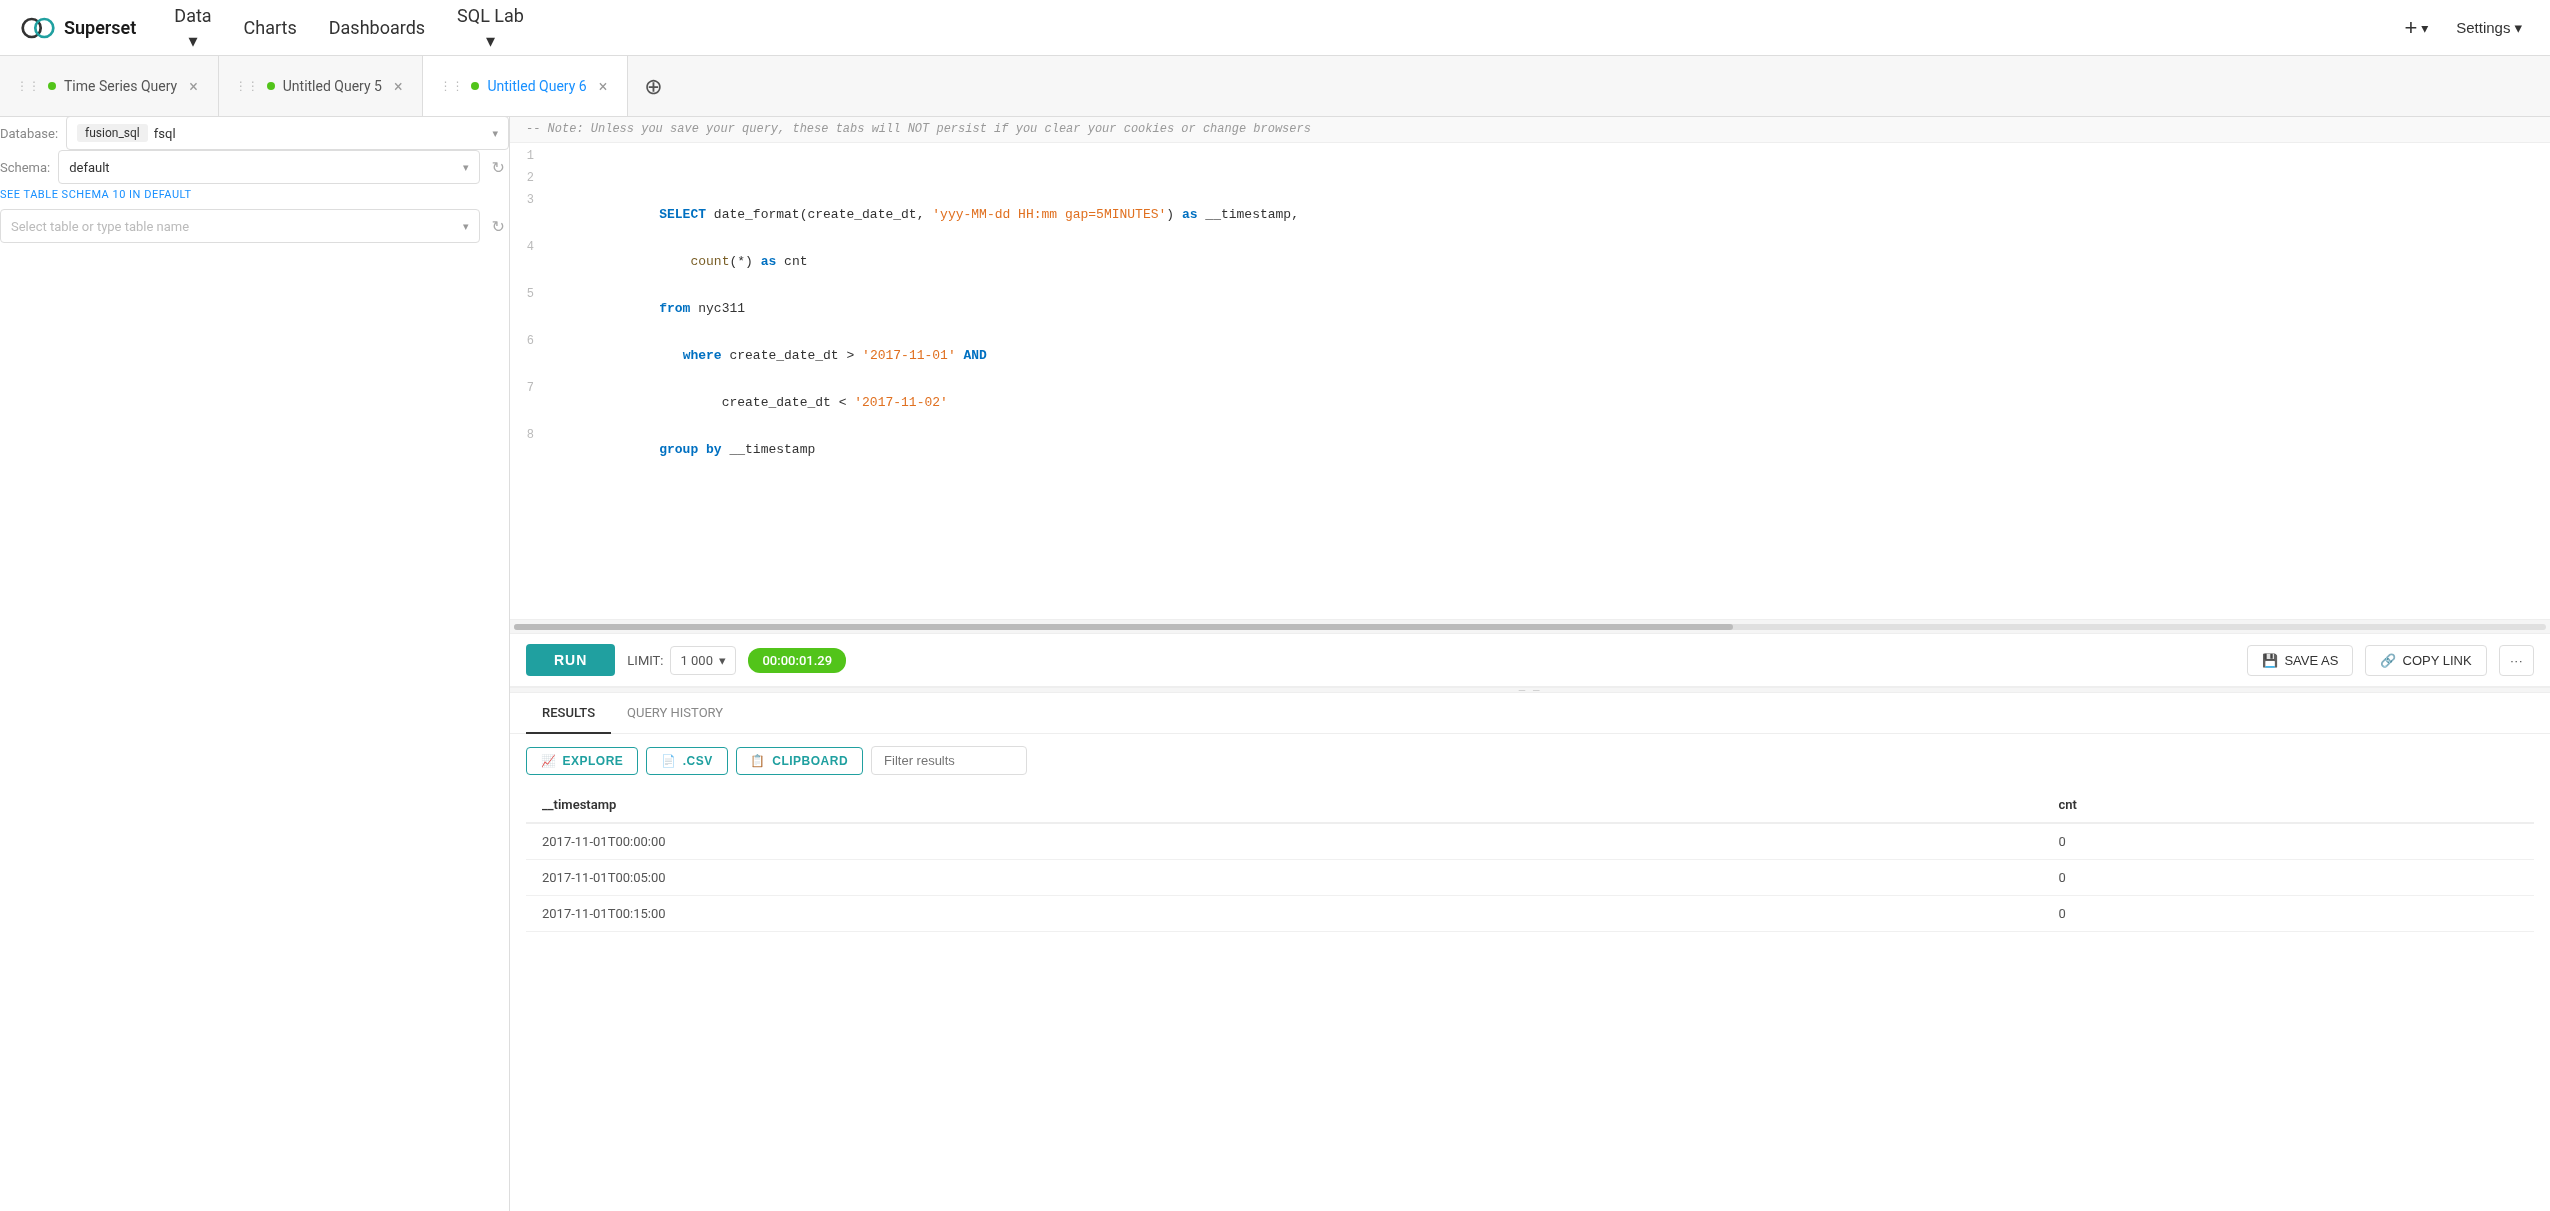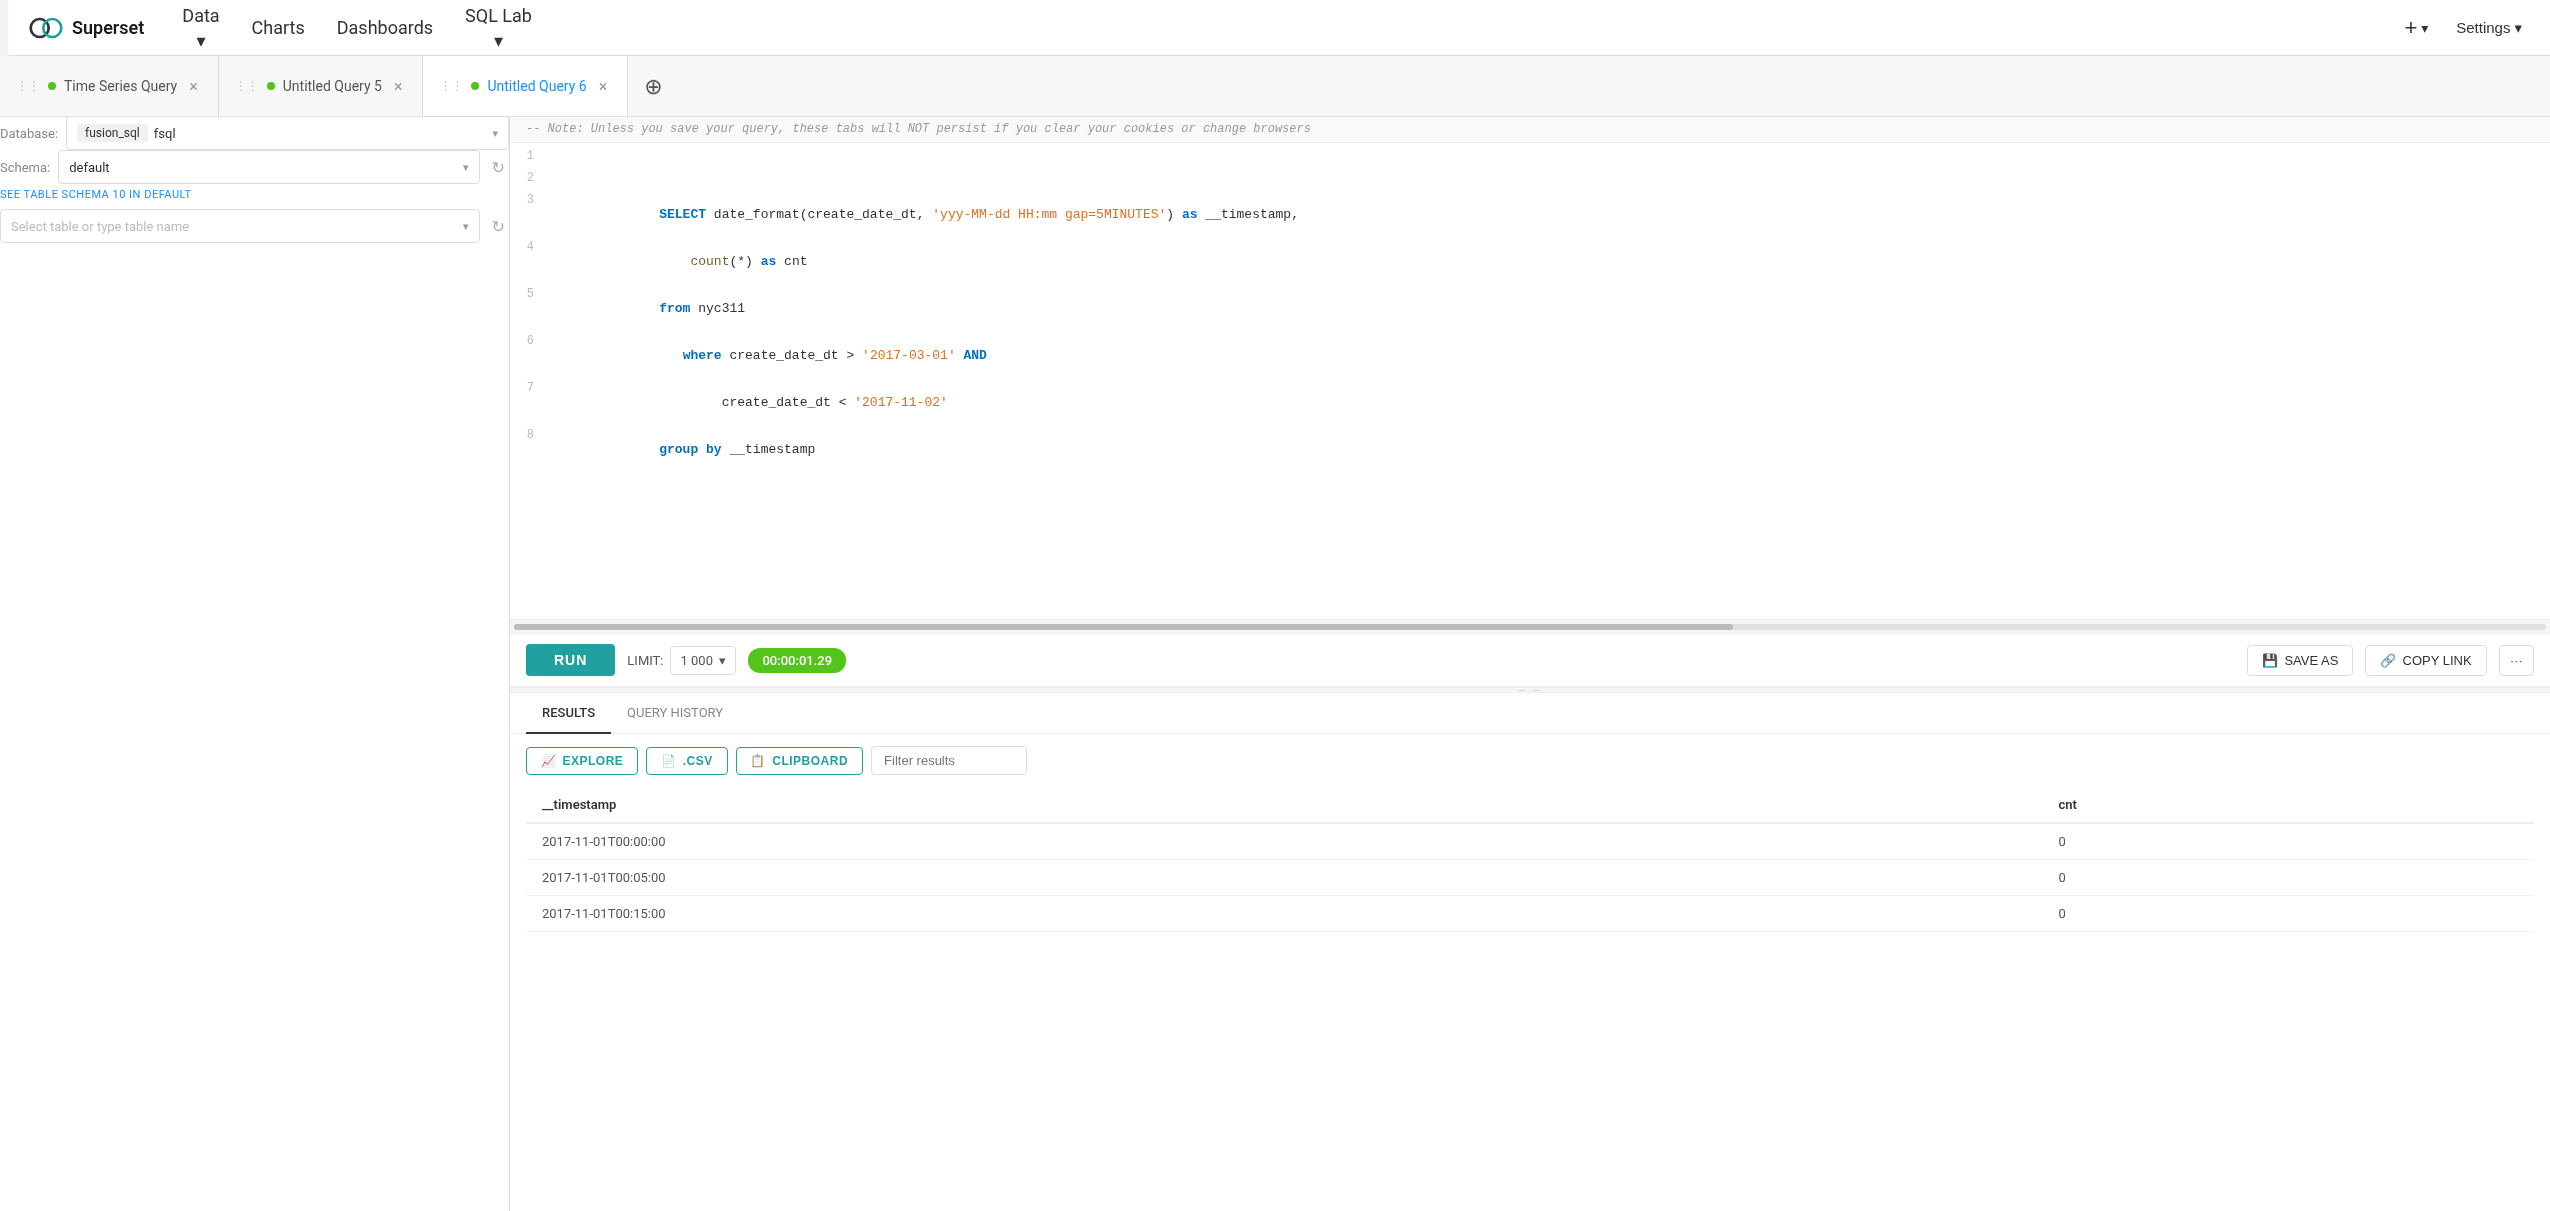--- a/index.html
+++ b/index.html
@@ -2,21 +2,21 @@
 <html><head>
   <meta charset="utf-8">
   <style>
     * { box-sizing: border-box; margin: 0; padding: 0; }
     body { font-family: -apple-system, BlinkMacSystemFont, 'Segoe UI', Roboto, sans-serif; background: #f0f2f5; font-size: 14px; color: #333; }
 
     
     .topnav {
       display: flex; align-items: center; background: #fff;
       border-bottom: 1px solid #ddd; padding: 0 20px; height: 56px;
-      position: fixed; top: 0; left: 8px; right: 0; z-index: 100;
+      position: fixed; top: 0; left: 0; right: 0; z-index: 100;
     }
     .topnav-logo { display: flex; align-items: center; gap: 8px; margin-right: 24px; }
     .logo-icon { width: 36px; height: 36px; }
     .logo-text { font-size: 18px; font-weight: 600; color: #1a1a1a; }
     .topnav-menu { display: flex; align-items: center; gap: 4px; flex: 1; }
     .nav-item {
       padding: 8px 14px; cursor: pointer; border-radius: 4px;
       color: #333; font-size: 18px; display: flex; align-items: center; gap: 4px; flex-direction: column;
     }
     .topnav-right { display: flex; align-items: center; gap: 12px; }
@@ -325,21 +325,21 @@
           </div>
           <div class="code-line">
             <span class="line-num">5</span>
             <span class="line-content">
               <span class="kw">from</span> nyc311
             </span>
           </div>
           <div class="code-line">
             <span class="line-num">6</span>
             <span class="line-content">
-              &nbsp;&nbsp;&nbsp;<span class="kw">where</span> create_date_dt &gt; <span class="str">'2017-03-01'</span> <span class="kw">AND</span>
+              &nbsp;&nbsp;&nbsp;<span class="kw">where</span> create_date_dt &gt; <span class="str">'2017-11-01'</span> <span class="kw">AND</span>
             </span>
           </div>
           <div class="code-line">
             <span class="line-num">7</span>
             <span class="line-content">
               &nbsp;&nbsp;&nbsp;&nbsp;&nbsp;&nbsp;&nbsp;&nbsp;create_date_dt &lt; <span class="str">'2017-11-02'</span>
             </span>
           </div>
           <div class="code-line">
             <span class="line-num">8</span>

